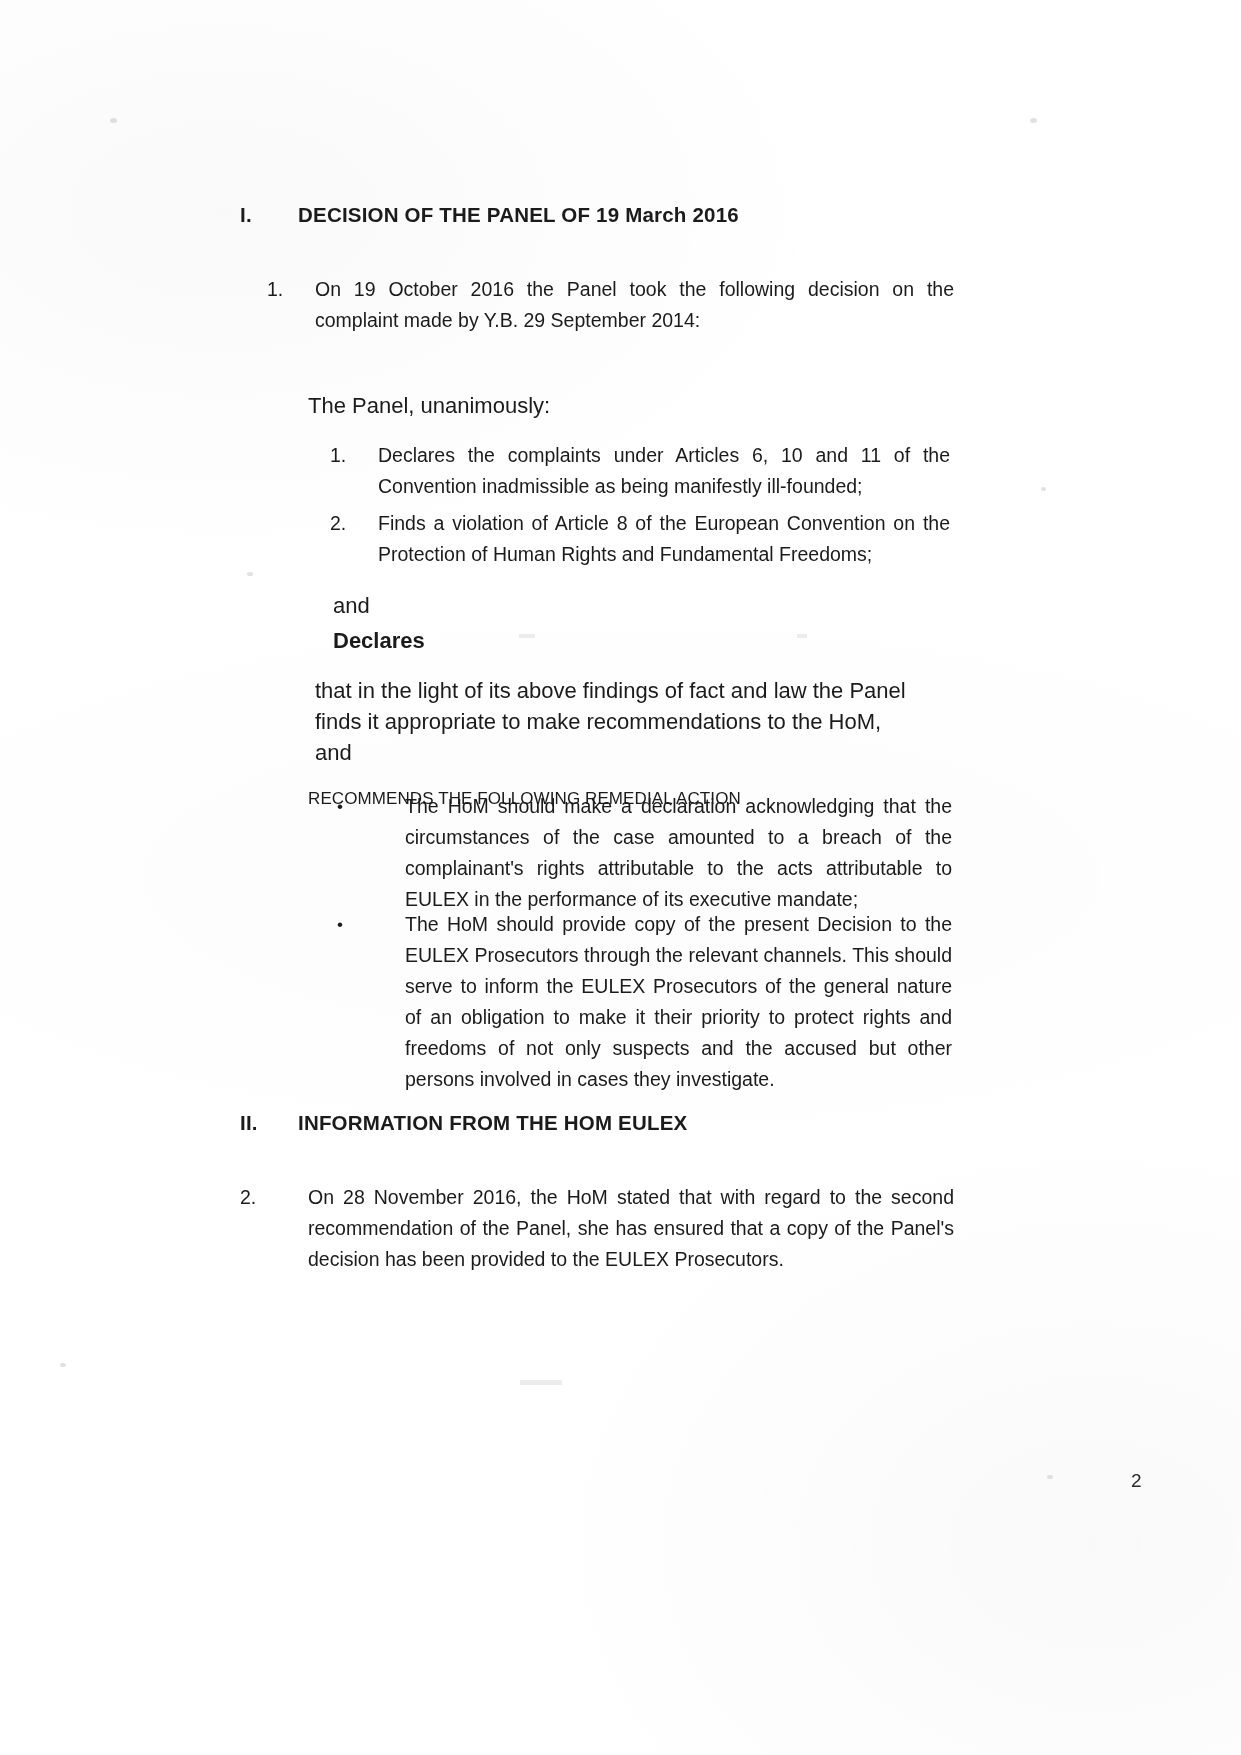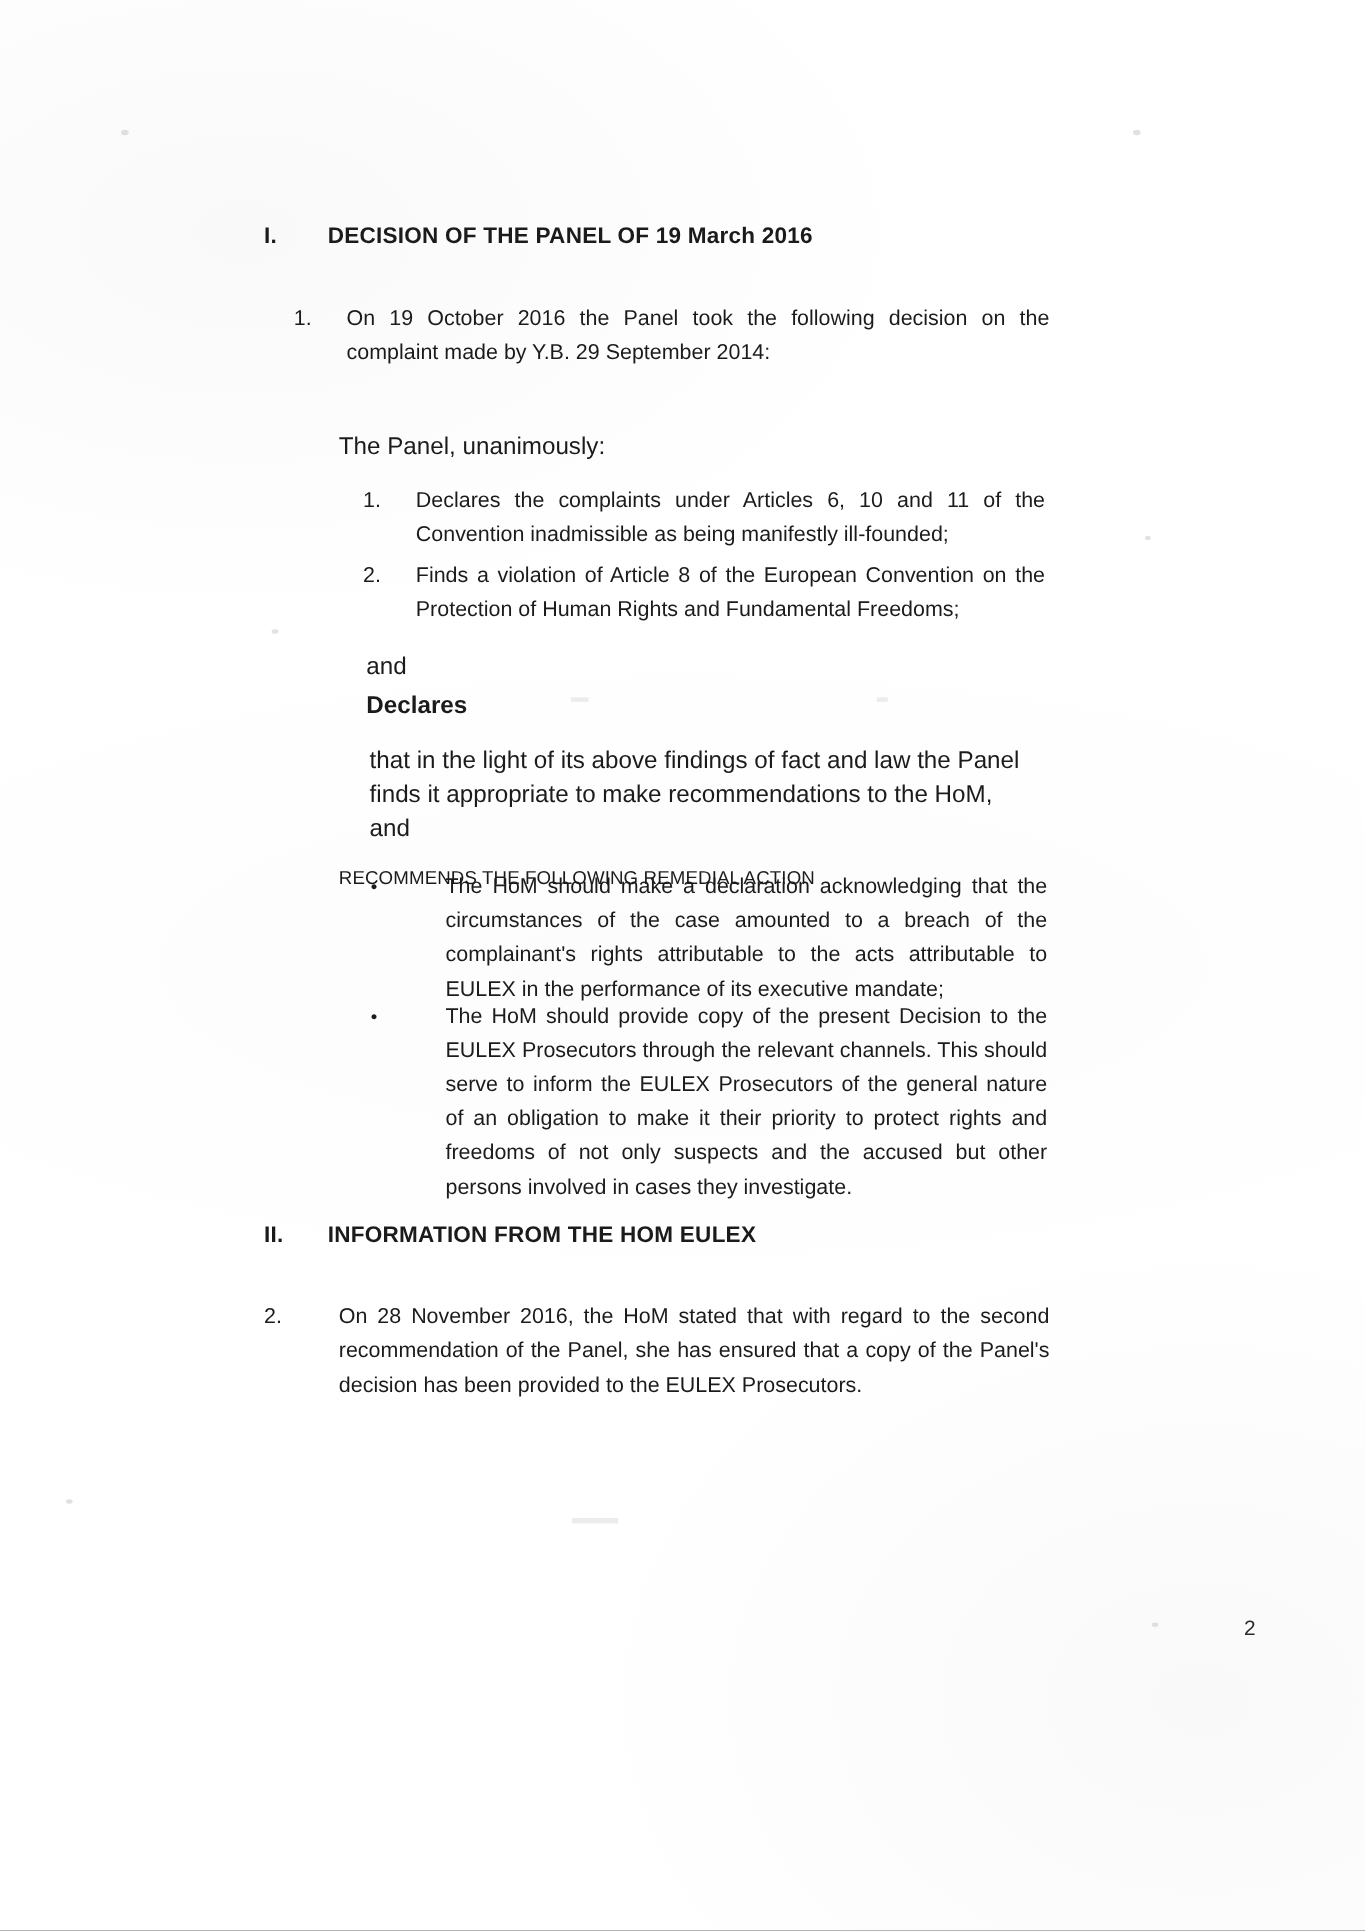--- a/index.html
+++ b/index.html
@@ -171,21 +171,21 @@
 
     <div class="sub-item" style="position:absolute;left:330px;top:508px;width:620px;">
       <span class="num">2.</span>
       <span class="body">Finds a violation of Article 8 of the European Convention on the Protection of Human Rights and Fundamental Freedoms;</span>
     </div>
 
     <div class="plain" style="position:absolute;left:333px;top:578px;width:600px;margin-top:12px;">and</div>
 
     <div class="plain" style="position:absolute;left:333px;top:625px;width:600px;font-weight:bold;">Declares</div>
 
-    <div class="plain" style="position:absolute;left:336px;top:675px;width:607px;">that in the light of its above findings of fact and law the Panel finds it appropriate to make recommendations to the HoM, and</div>
+    <div class="plain" style="position:absolute;left:315px;top:675px;width:607px;">that in the light of its above findings of fact and law the Panel finds it appropriate to make recommendations to the HoM, and</div>
 
     <div class="sub-heading" style="position:absolute;left:308px;top:743px;width:660px;">RECOMMENDS THE FOLLOWING REMEDIAL ACTION</div>
 
     <div class="bullet-item" style="position:absolute;left:337px;top:791px;width:615px;">
       <span class="dot">•</span>
       <span class="body">The HoM should make a declaration acknowledging that the circumstances of the case amounted to a breach of the complainant's rights attributable to the acts attributable to EULEX in the performance of its executive mandate;</span>
     </div>
 
     <div class="bullet-item" style="position:absolute;left:337px;top:909px;width:615px;">
       <span class="dot">•</span>

